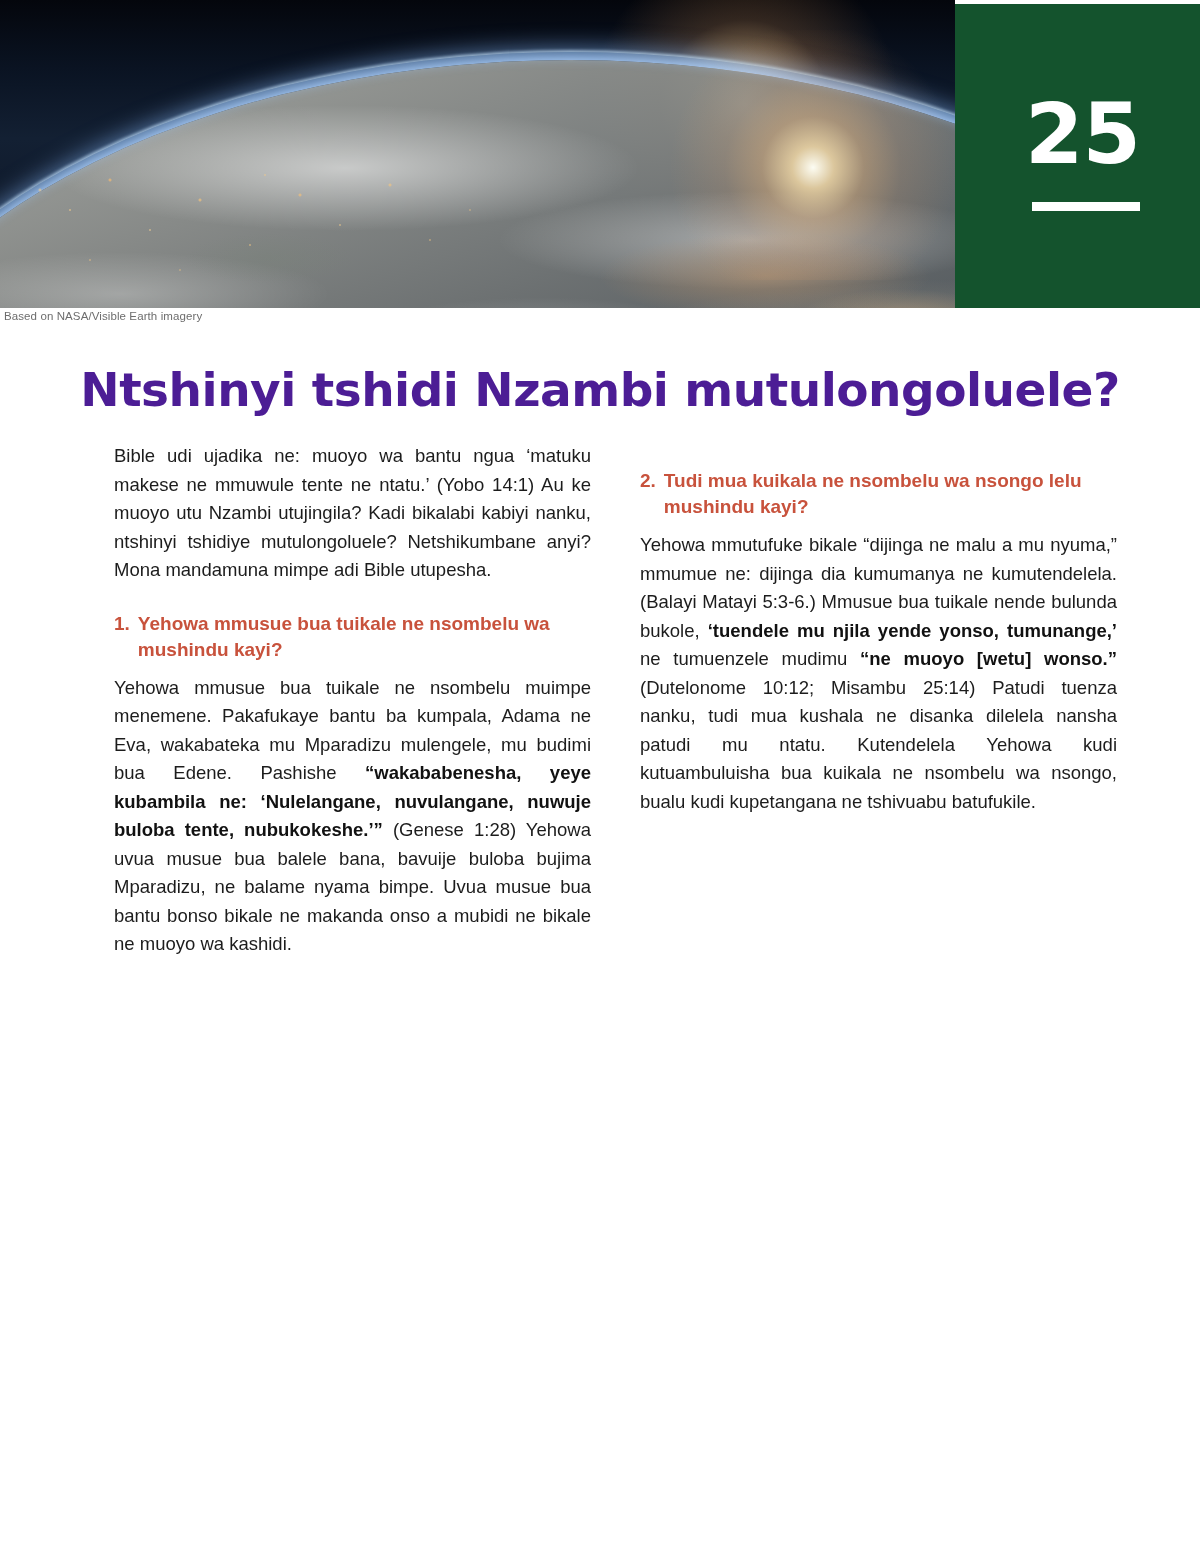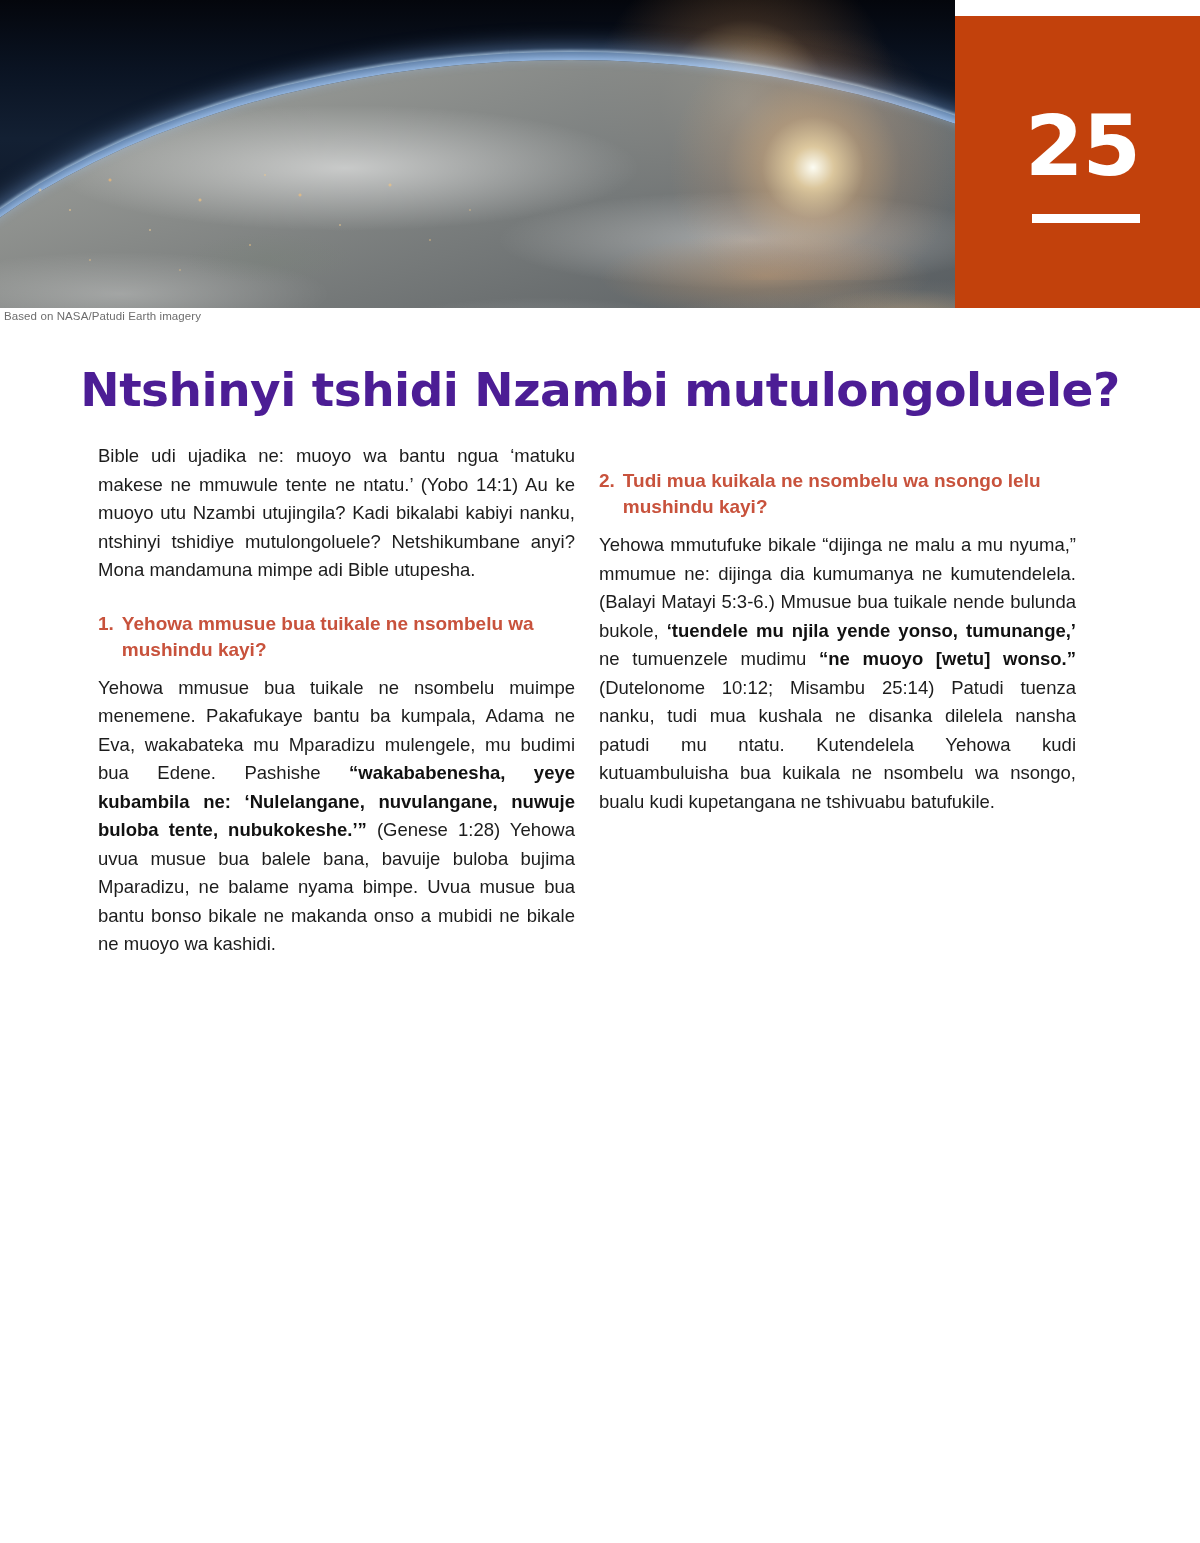--- a/index.html
+++ b/index.html
@@ -111,24 +111,24 @@
     border-radius: 50%;
     box-shadow:
       inset 0 6px 12px rgba(160,205,255,0.45),
       0 -1px 3px 1px rgba(200,230,255,0.6);
     pointer-events: none;
   }
 
   .hero-accent {
     position: absolute;
     right: 0;
-    top: 16px;
+    top: 4px;
     width: 245px;
     height: 308px;
-    background: #c2410c;
+    background: #14532d;
   }
   .lesson-number {
     position: absolute;
     right: 60px;
     top: 88px;
     font-size: 84px;
     font-weight: 700;
     color: #ffffff;
     letter-spacing: -1px;
     line-height: 1;
@@ -158,25 +158,26 @@
     font-size: 47px;
     font-weight: 700;
     letter-spacing: -0.5px;
     color: #4c1d95;
     font-family: "DejaVu Sans", sans-serif;
   }
 
   
   .content {
     position: absolute;
-    left: 98px;
+    left: 107px;
     top: 442px;
     width: 1010px;
     display: flex;
-    gap: 24px;
+    gap: 49px;
+    justify-content: flex-end;
   }
   .col {
     width: 477px;
   }
   p {
     margin: 0 0 0 0;
     font-size: 18.5px;
     line-height: 28.5px;
     text-align: justify;
     color: #1c1c1c;
@@ -224,21 +225,21 @@
     </div>
     <div class="city-lights"></div>
     <div class="atmosphere"></div>
     <div class="sun-glow"></div>
   </div>
   <div class="hero-accent">
     <div class="lesson-number">25</div>
     <div class="lesson-rule"></div>
   </div>
 </div>
-<div class="photo-credit">Based on NASA/Patudi Earth imagery</div>
+<div class="photo-credit">Based on NASA/Visible Earth imagery</div>
 
 <h1 class="page-title">Ntshinyi tshidi Nzambi mutulongoluele?</h1>
 
 <div class="content">
 
   <div class="col">
     <p class="intro">Bible udi ujadika ne: muoyo wa bantu ngua ‘matuku makese ne mmuwule tente ne ntatu.’ (Yobo 14:1) Au ke muoyo utu Nzambi utujingila? Kadi bikalabi kabiyi nanku, ntshinyi tshidiye mutulongoluele? Netshikumbane anyi? Mona mandamuna mimpe adi Bible utupesha.</p>
 
     <div class="q-heading">
       <span class="q-num">1.</span>

